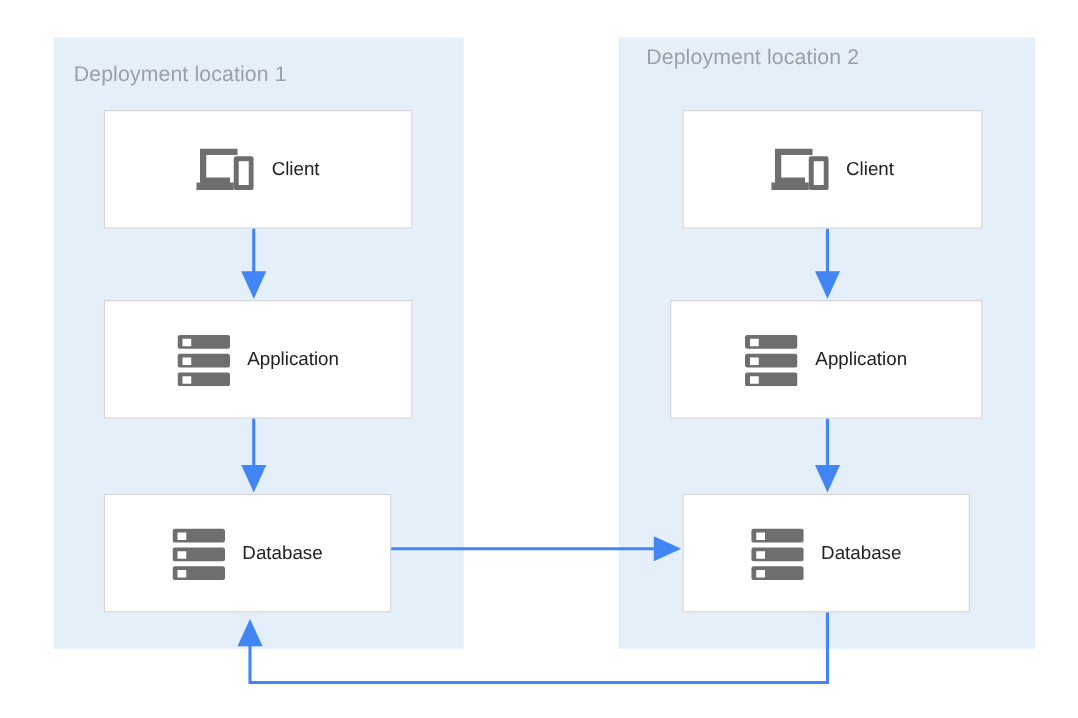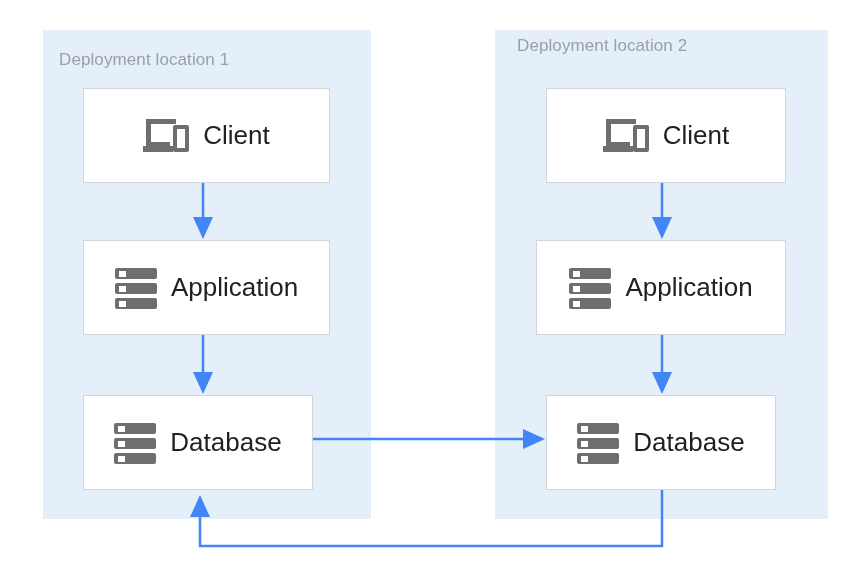--- a/index.html
+++ b/index.html
@@ -39,21 +39,21 @@
     display: flex;
     align-items: center;
     justify-content: center;
   }
   .node-inner {
     display: flex;
     align-items: center;
     gap: 14px;
   }
   .node-label {
-    font-size: 26px;
+    font-size: 15px;
     color: #202124;
     font-family: "Liberation Sans", sans-serif;
     white-space: nowrap;
   }
   .icon-wrap {
     display: block;
     line-height: 0;
   }
   svg { display: block; }
   .edge-layer {

